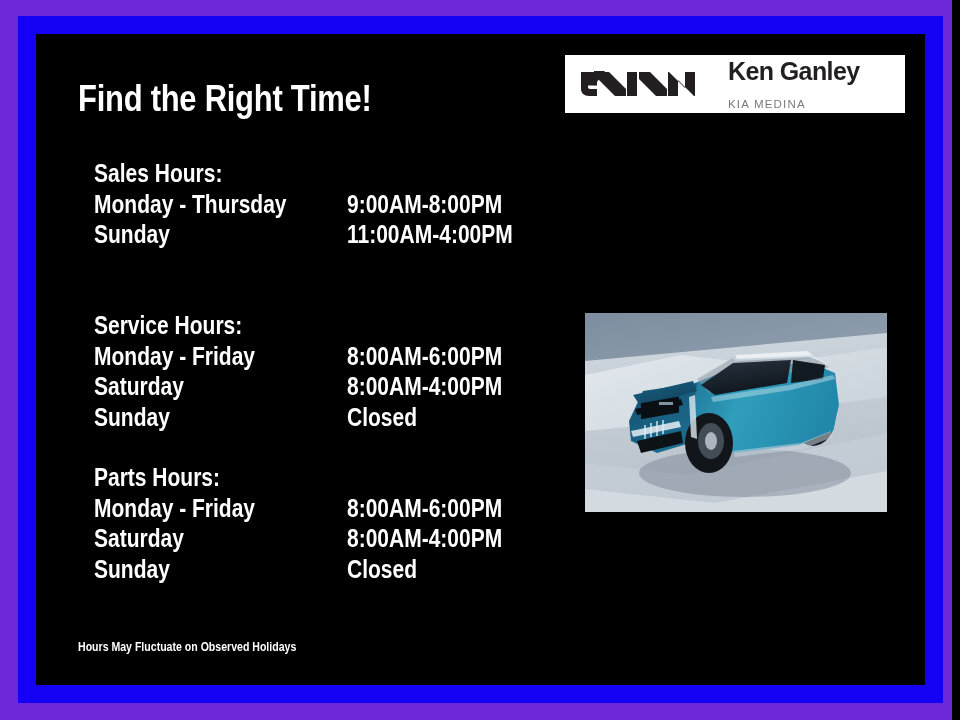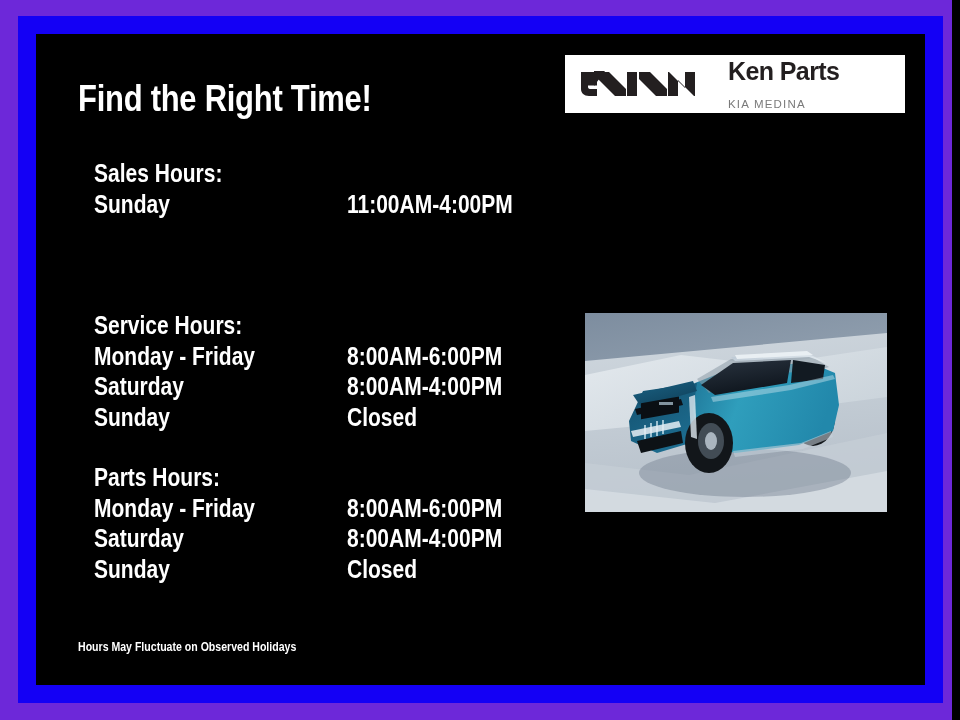--- a/index.html
+++ b/index.html
@@ -144,20 +144,24 @@
 
 <div id="slide">
 
   <div id="blue-frame"></div>
   <div id="inner-canvas"></div>
 
   <div id="page-title">Find the Right Time!</div>
 
   <div class="hours-block" id="block-sales">
     <div class="block-heading">Sales Hours:</div>
+    <div class="hours-row">
+      <span class="day-label">Monday - Thursday</span>
+      <span class="time-value">9:00AM-8:00PM</span>
+    </div>
     <div class="hours-row">
       <span class="day-label">Sunday</span>
       <span class="time-value">11:00AM-4:00PM</span>
     </div>
   </div>
 
   <div class="hours-block" id="block-service">
     <div class="block-heading">Service Hours:</div>
     <div class="hours-row">
       <span class="day-label">Monday - Friday</span>
@@ -196,21 +200,21 @@
       <path fill="#231f20" d="M6 4 L30 4 L30 34 L52 4 L30 4 Z"></path>
       <path fill="#231f20" d="M4 6 L4 40 C4 48 10 54 20 54 L36 54 L36 40 L22 40 C19 40 18 38 18 35 L18 6 Z"></path>
       <path fill="#231f20" d="M18 6 L36 6 L36 33 L18 33 Z"></path>
       <path fill="#231f20" d="M38 6 L60 6 L94 40 L94 54 L72 54 L38 20 Z"></path>
       <path fill="#231f20" d="M96 6 L116 6 L116 54 L96 54 Z"></path>
       <path fill="#231f20" d="M120 6 L142 6 L176 40 L176 54 L154 54 L120 20 Z"></path>
       <path fill="#231f20" d="M178 54 L198 54 L198 22 L230 54 L232 54 L232 6 L212 6 L212 38 L180 6 L178 6 Z"></path>
     </svg>
     <div id="logo-divider"></div>
     <div id="logo-wordmark">
-      <div id="dealer-name">Ken Parts</div>
+      <div id="dealer-name">Ken Ganley</div>
       <div id="dealer-sub">KIA MEDINA</div>
     </div>
   </div>
 
   <div id="vehicle-photo">
     <svg viewBox="0 0 302 199" aria-hidden="true">
       <defs>
         <linearGradient id="gSky" x1="0" y1="0" x2="0.3" y2="1">
           <stop offset="0" stop-color="#7d8d9f"></stop>
           <stop offset="1" stop-color="#a8b5c2"></stop>

